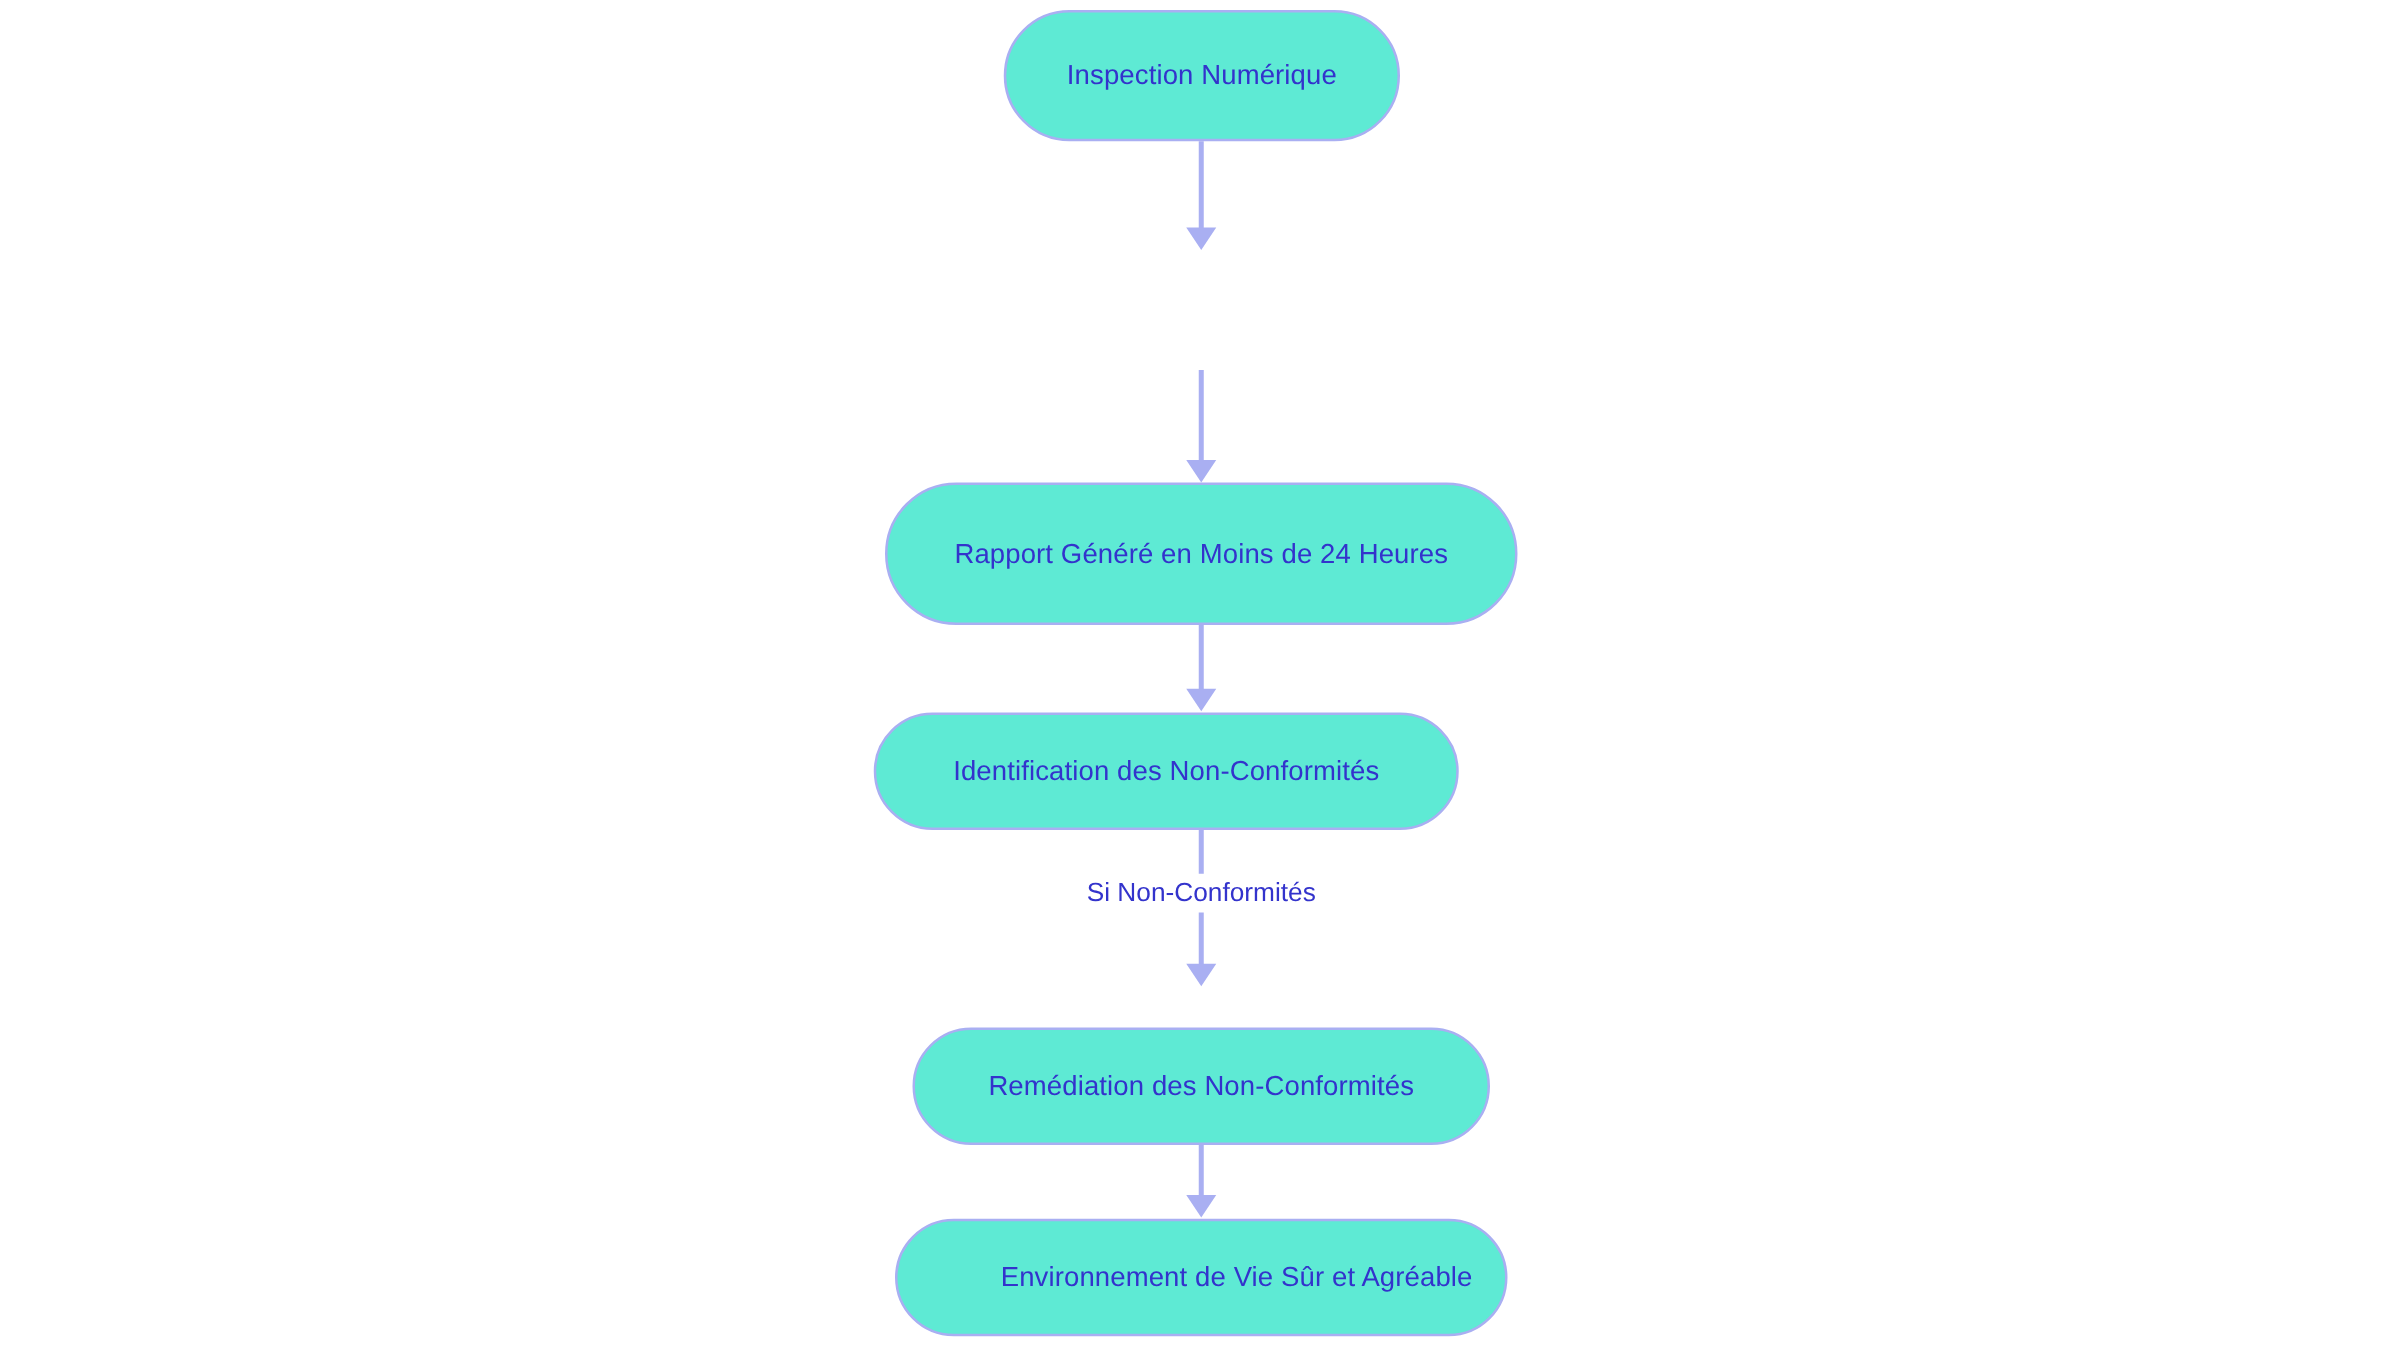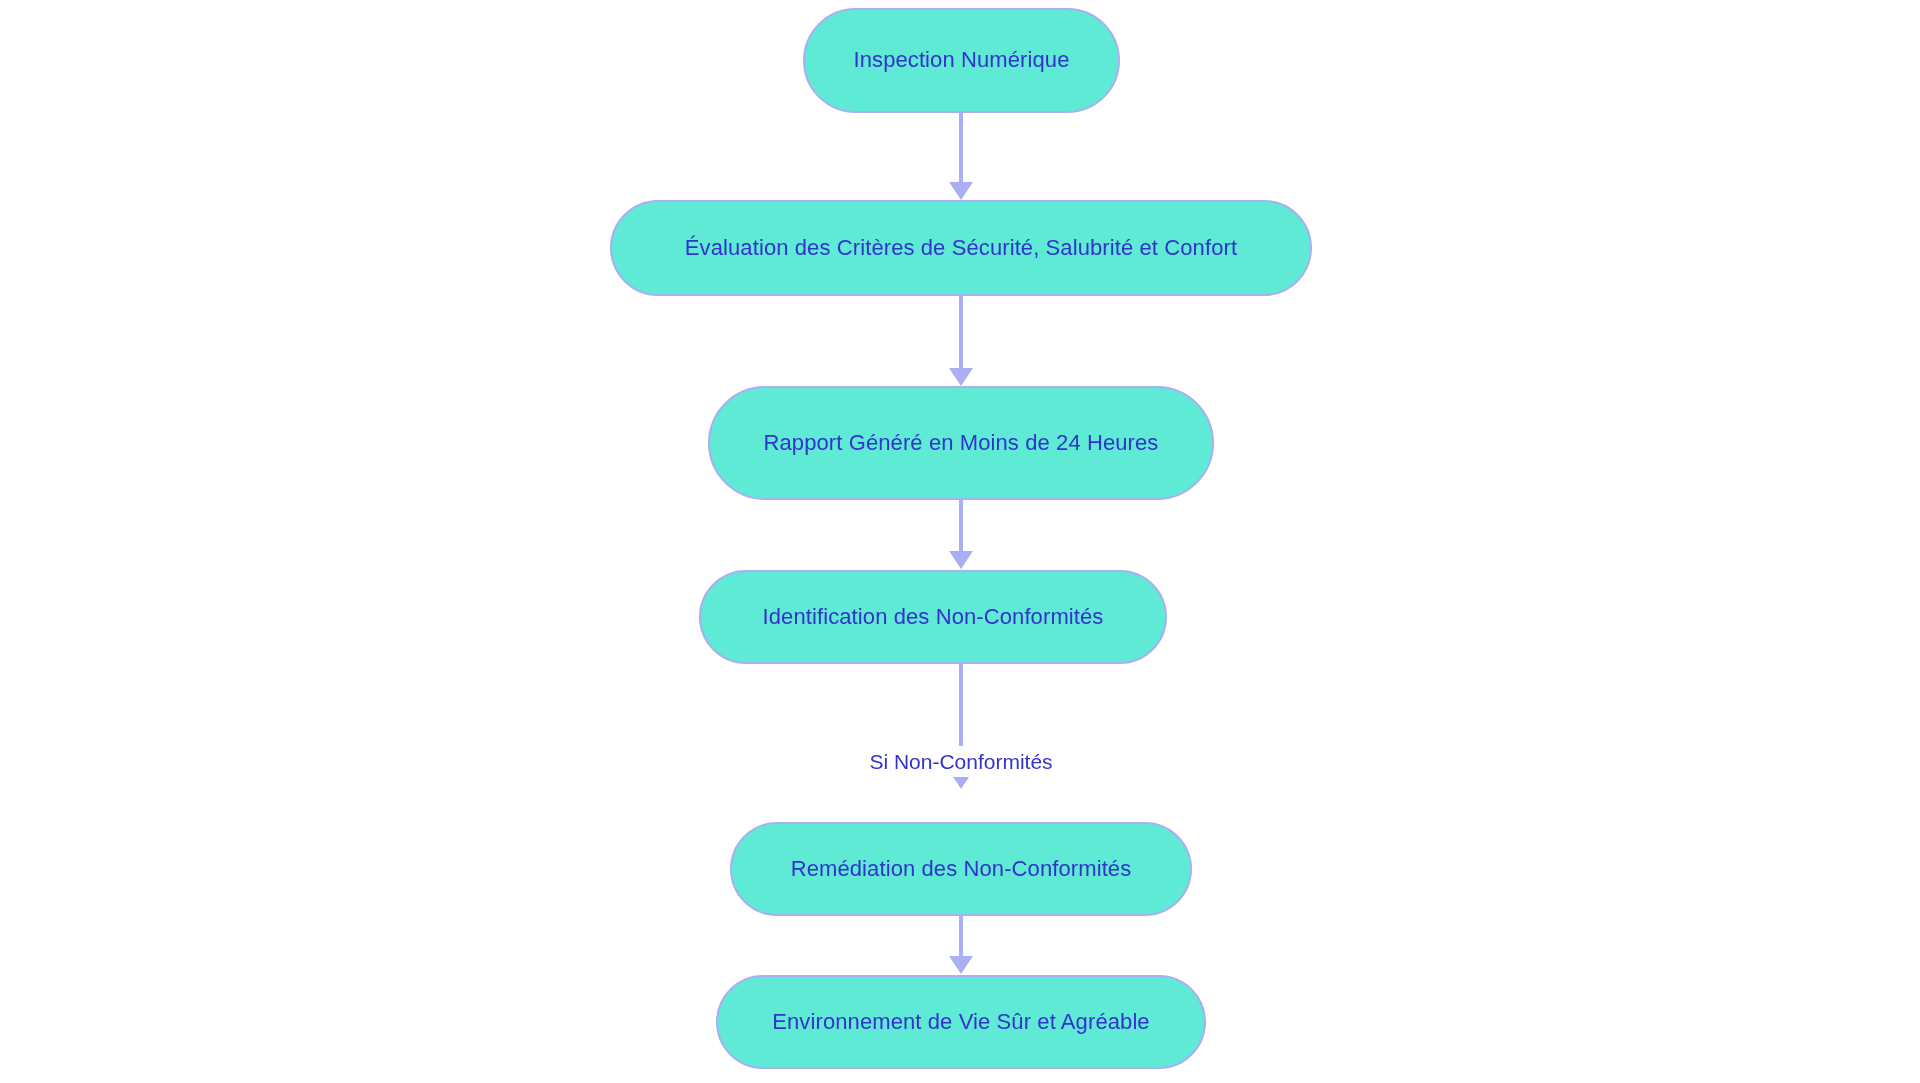--- a/index.html
+++ b/index.html
@@ -44,21 +44,21 @@
     text-align: center;
     padding: 0 26px;
   }
 
   
   #node-0 { left: 803px;  top: 8px;    width: 317px; height: 105px; }
   #node-1 { left: 610px;  top: 200px;  width: 702px; height: 96px;  }
   #node-2 { left: 708px;  top: 386px;  width: 506px; height: 114px;  }
   #node-3 { left: 699px;  top: 570px;  width: 468px; height: 94px;  }
   #node-4 { left: 730px;  top: 822px;  width: 462px; height: 94px;  }
-  #node-5 { left: 716px;  top: 975px;  width: 490px; height: 94px;  }
+  #node-5 { left: 716px;  top: 975px;  width: 490px; height: 94px; justify-content: flex-end;  }
 
   
   .connector {
     position: absolute;
     left: 959px;
     width: 4px;
     background: #a9aff2;
     z-index: 1;
   }
   .arrowhead {
@@ -93,21 +93,21 @@
     position: absolute;
     z-index: 4;
     background: #ffffff;
     color: #3333cc;
     font-size: 21px;
     line-height: 1.2;
     white-space: nowrap;
     padding: 3px 6px;
     transform: translateX(-50%);
   }
-  #edge-label-0 { left: 961px; top: 746px; }
+  #edge-label-0 { left: 961px; top: 699px; }
 </style>
 </head>
 <body>
 
 <div id="flow-canvas">
 
   <div class="connector" id="connector-0"></div>
   <div class="arrowhead" id="arrow-0"></div>
 
   <div class="connector" id="connector-1"></div>
@@ -121,23 +121,20 @@
 
   <div class="connector" id="connector-4"></div>
   <div class="arrowhead" id="arrow-4"></div>
 
   <div class="edge-label" id="edge-label-0">Si Non-Conformités</div>
 
   <div class="node" id="node-0">
     <span class="node-label">Inspection Numérique</span>
   </div>
 
-  <div class="node" id="node-1">
-    <span class="node-label">Évaluation des Critères de Sécurité, Salubrité et Confort</span>
-  </div>
 
   <div class="node" id="node-2">
     <span class="node-label">Rapport Généré en Moins de 24 Heures</span>
   </div>
 
   <div class="node" id="node-3">
     <span class="node-label">Identification des Non-Conformités</span>
   </div>
 
   <div class="node" id="node-4">

